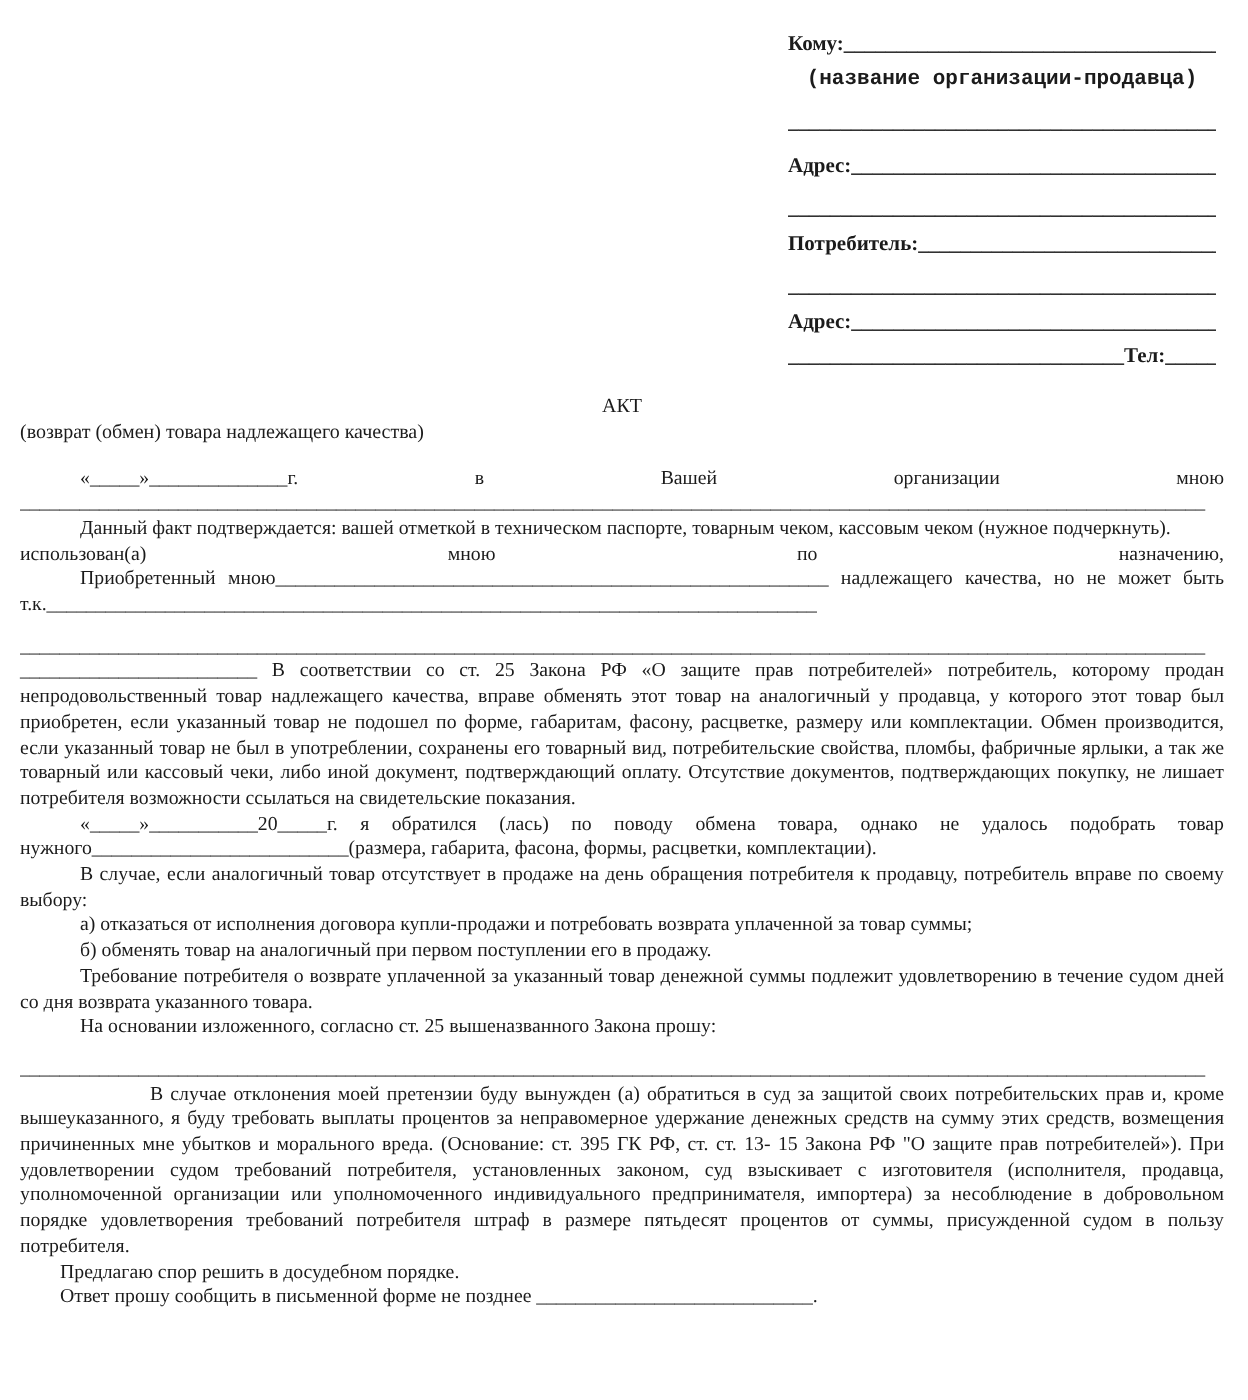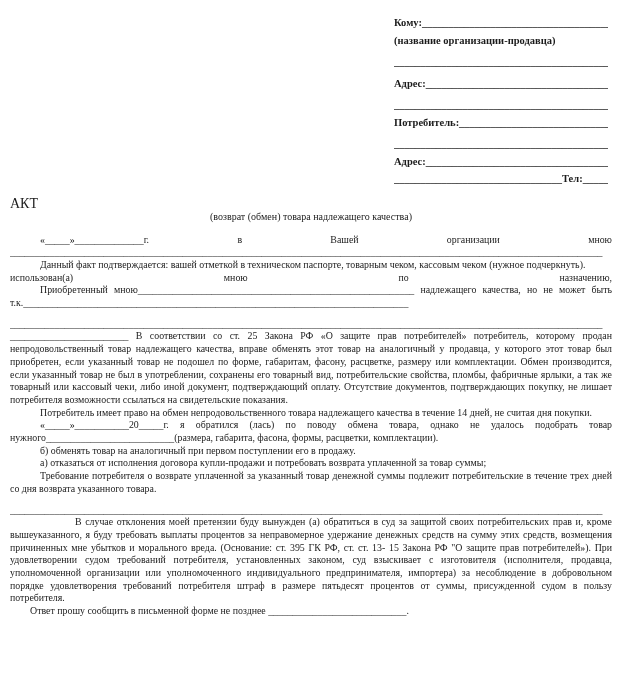--- a/index.html
+++ b/index.html
@@ -16,26 +16,26 @@
   
   .header-block{
     width:214px;
     margin-left:auto;
     margin-right:4px;
     font-weight:bold;
     font-size:10.5px;
     line-height:17.5px;
   }
   .h-line{white-space:nowrap;overflow:hidden;}
-  .h-caption{text-align:left;white-space:nowrap;overflow:hidden;}
+  .h-caption{text-align:center;white-space:nowrap;overflow:hidden;font-family:Liberation Mono, monospace;}
   .h-gap{height:4px;}
 
   
-  .title{ text-align:left;font-size:14px;margin-top:9px;line-height:13px;}
-  .subtitle{text-align:center;font-size:10px;line-height:13px;}
+  .title{ text-align:center;font-size:10px;margin-top:9px;line-height:13px;}
+  .subtitle{text-align:left;font-size:10px;line-height:13px;}
 
   
   .body{font-size:9.9px;line-height:12.7px;margin-top:11px;}
   .par{text-align:justify;}
   .ind{text-indent:30px;}
   .ind20{text-indent:20px;}
   .ind65{text-indent:65px;font-family:Liberation Serif, serif;}
   .jlast{text-align:justify;text-align-last:justify;}
   .line{white-space:nowrap;overflow:hidden;}
   .it{}
@@ -72,29 +72,31 @@
 
     <div class="par ind"><span>Данный факт подтверждается: вашей отметкой в техническом паспорте, товарным чеком, кассовым чеком</span> <span class="it">(нужное подчеркнуть).</span></div>
 
     <div class="jlast">использован(а) мною по назначению,</div>
     <div class="jlast ind">Приобретенный мною________________________________________________________ надлежащего качества, но не может быть</div>
     <div class="line">т.к.______________________________________________________________________________</div>
     <div class="line mt8">________________________________________________________________________________________________________________________</div>
 
     <div class="par">________________________ В соответствии со ст. 25 Закона РФ «О защите прав потребителей» потребитель, которому продан непродовольственный товар надлежащего качества, вправе обменять этот товар на аналогичный у продавца, у которого этот товар был приобретен, если указанный товар не подошел по форме, габаритам, фасону, расцветке, размеру или комплектации. Обмен производится, если указанный товар не был в употреблении, сохранены его товарный вид, потребительские свойства, пломбы, фабричные ярлыки, а так же товарный или кассовый чеки, либо иной документ, подтверждающий оплату. Отсутствие документов, подтверждающих покупку,  не лишает потребителя возможности ссылаться на свидетельские показания.</div>
 
-    <div class="par ind">Потребитель имеет право на обмен непродовольственного товара надлежащего качества в течение 14 дней, не считая дня покупки.</div>
 
     <div class="jlast ind">«_____»___________20_____г. я обратился (лась) по поводу обмена товара, однако не удалось подобрать товар</div>
     <div class="par"><span>нужного__________________________</span><span class="it">(размера, габарита, фасона, формы, расцветки, комплектации).</span></div>
 
+    <div class="par ind">В случае, если аналогичный товар отсутствует в продаже на день обращения потребителя к продавцу, потребитель вправе по своему выбору:</div>
+    <div class="par ind">а) отказаться от исполнения договора купли-продажи и потребовать возврата уплаченной за товар суммы;</div>
     <div class="par ind">б) обменять товар на аналогичный при первом поступлении его в продажу.</div>
-    <div class="par ind">а) отказаться от исполнения договора купли-продажи и потребовать возврата уплаченной за товар суммы;</div>
-    <div class="par ind">Требование потребителя о возврате уплаченной за указанный товар денежной суммы подлежит потребительские в течение трех  дней со дня возврата указанного товара.</div>
+    <div class="par ind">Требование потребителя о возврате уплаченной за указанный товар денежной суммы подлежит удовлетворению в течение судом  дней со дня возврата указанного товара.</div>
+    <div class="par ind">На основании изложенного,  согласно ст. 25 вышеназванного Закона прошу:</div>
 
     <div class="line mt8">________________________________________________________________________________________________________________________</div>
 
     <div class="par ind65">В случае  отклонения  моей  претензии буду вынужден (а) обратиться в суд за защитой своих потребительских прав и, кроме вышеуказанного, я  буду требовать выплаты процентов за неправомерное удержание денежных средств на сумму этих средств, возмещения причиненных мне убытков и морального вреда. (Основание: ст. 395 ГК РФ, ст. ст. 13- 15 Закона РФ "О защите прав потребителей»). При удовлетворении судом требований потребителя, установленных законом, суд взыскивает с изготовителя (исполнителя, продавца, уполномоченной организации или уполномоченного индивидуального предпринимателя, импортера) за несоблюдение в добровольном порядке удовлетворения требований потребителя штраф в размере пятьдесят процентов от суммы, присужденной судом в пользу потребителя.</div>
 
+    <div class="par ind20">Предлагаю спор решить в досудебном  порядке.</div>
     <div class="line ind20">Ответ прошу сообщить в письменной форме не позднее ____________________________.</div>
 
   </div>
 </div>
 
 </body></html>

